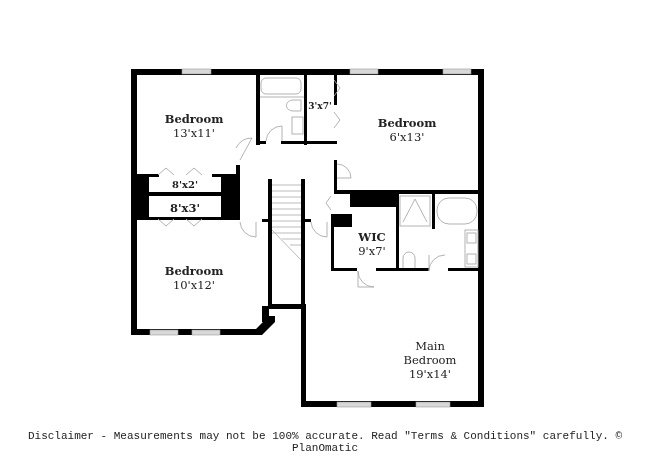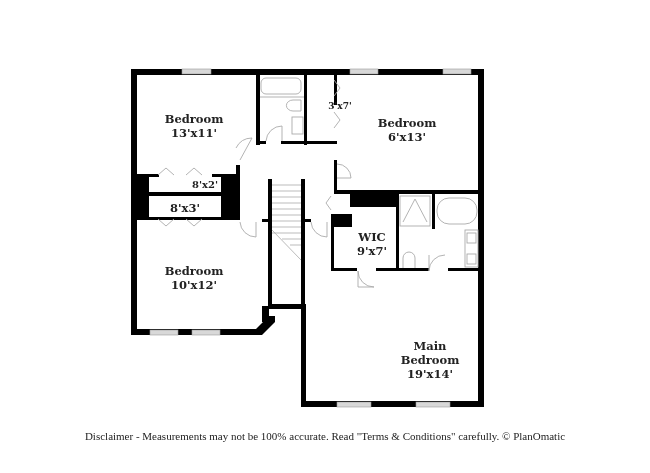--- a/index.html
+++ b/index.html
@@ -9,27 +9,27 @@
     position: absolute;
     font-family: "DejaVu Serif", "Liberation Serif", serif;
     font-weight: bold;
     color: #222;
     text-align: center;
     line-height: 14px;
     font-size: 11.5px;
     transform: translateX(-50%);
     white-space: nowrap;
   }
-  .label .dim { display: block; font-weight: bold; }
-  .small { font-size: 9px; line-height: 11px; padding-left: 40px; }
+  .label .dim { display: block; font-weight: normal; }
+  .small { font-size: 9px; line-height: 11px; }
   .disclaimer {
     position: absolute;
     left: 0; width: 650px; top: 430px;
     text-align: center;
-    font-family: Liberation Serif, serif;
+    font-family: Liberation Mono, monospace;
     font-size: 11px;
     color: #222;
   }
 </style>
 </head>
 <body>
 
 <svg id="plan" width="650" height="473" viewBox="0 0 650 473">
   <g fill="#000">
 

